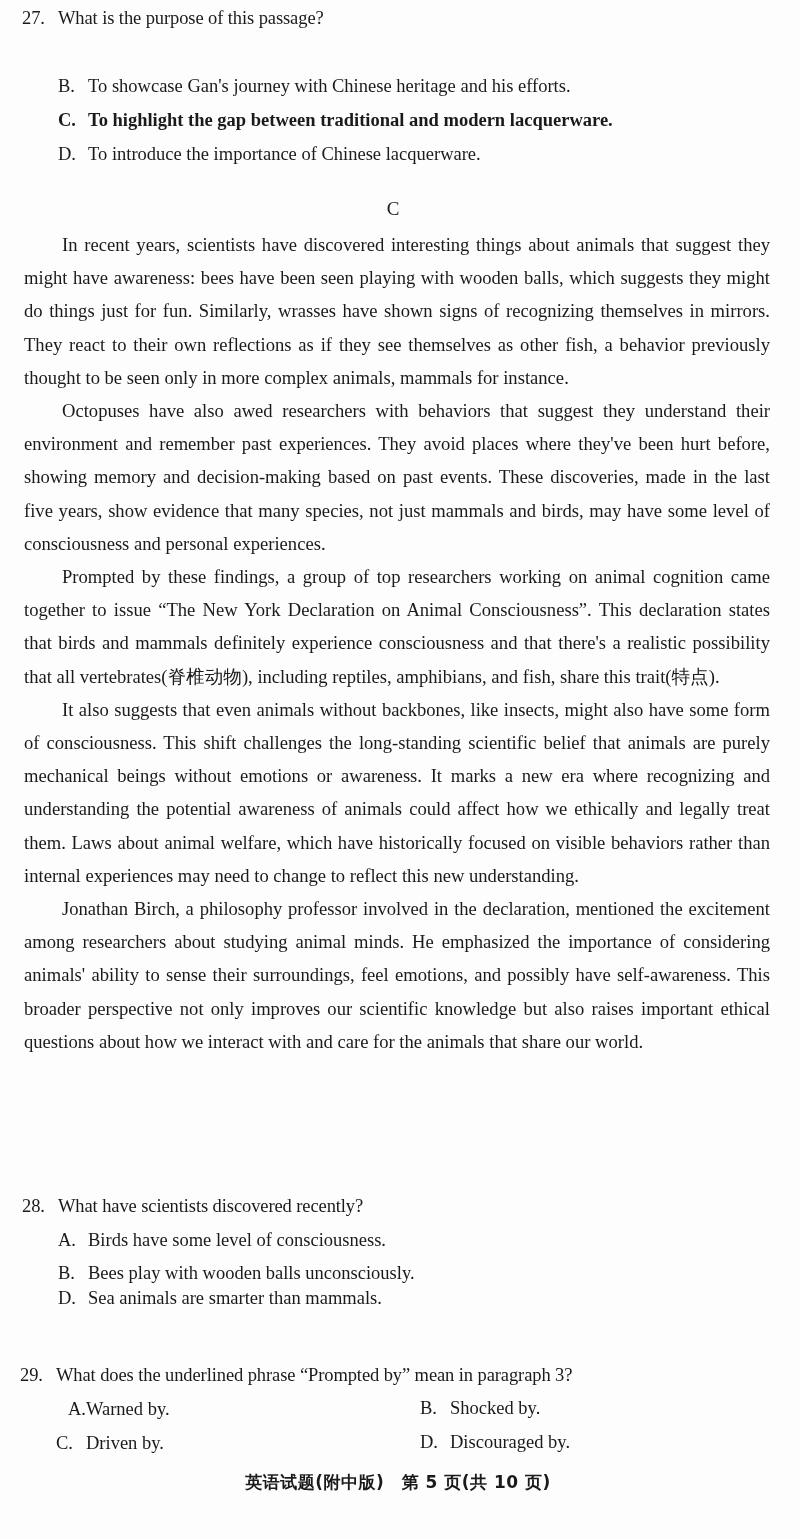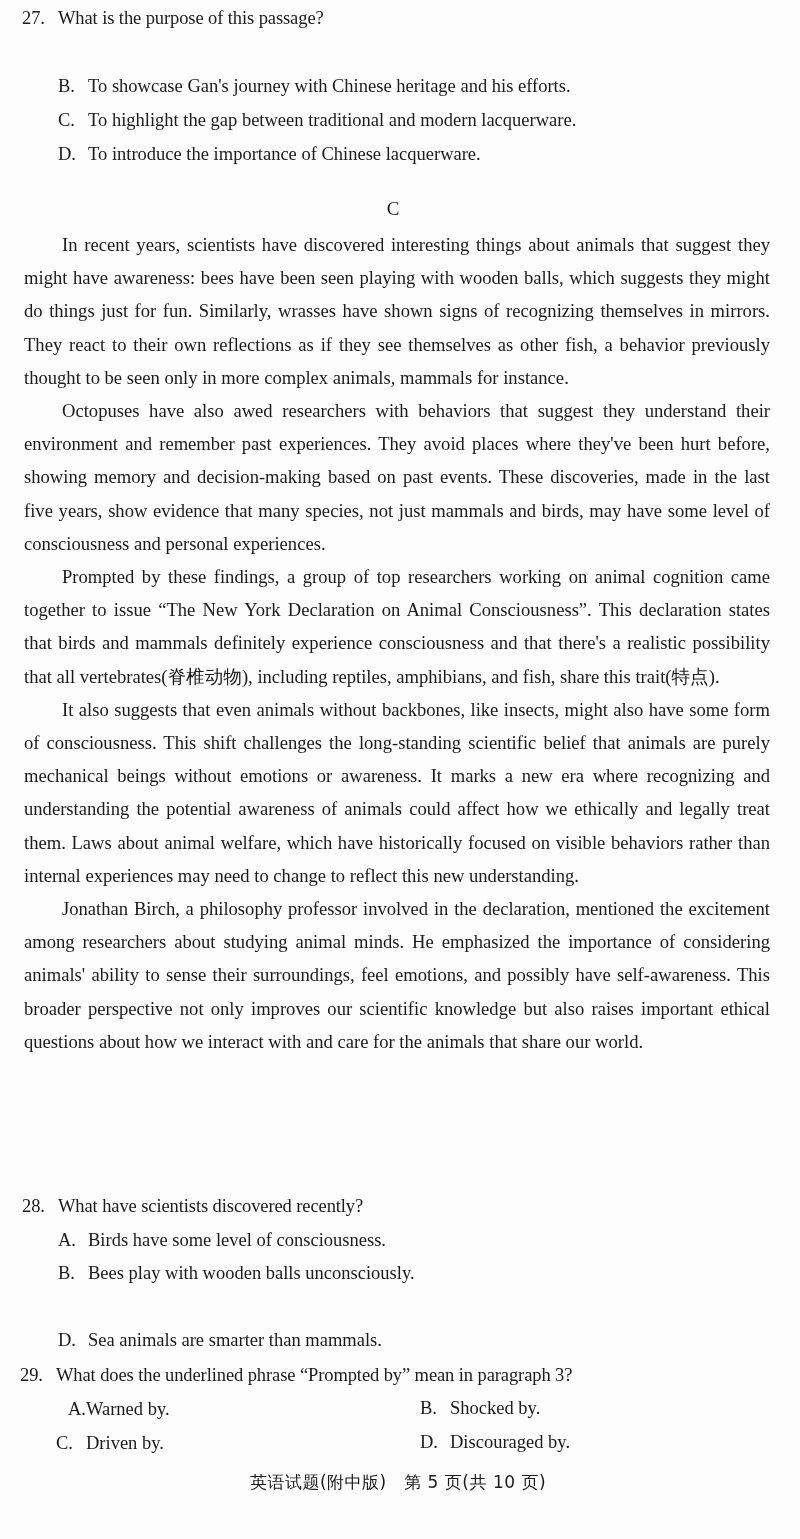--- a/index.html
+++ b/index.html
@@ -33,34 +33,35 @@
     font-size: 18.6px; line-height: 33.2px;
     text-align: justify;
   }
   .passage p { margin: 0; text-indent: 38px; }
   .passage p + p { margin-top: 0; }
   .footer {
     position: absolute; left: 0; width: 796px; text-align: center;
     top: 1470px; font-size: 17px; line-height: 24px;
     font-family: "DejaVu Sans", "Liberation Sans", sans-serif;
     letter-spacing: 0.5px;
+    font-weight: bold;
   }
 </style>
 </head>
 <body>
 
 <div class="page">
 
   <div class="q-stem" style="top:6px;">
     <span class="num">27.</span><span>What is the purpose of this passage?</span>
   </div>
   <div class="opt" style="top:74px;">
     <span class="letter">B.</span><span>To showcase Gan's journey with Chinese heritage and his efforts.</span>
   </div>
-  <div class="opt" style="top:108px;">
+  <div class="opt" style="top:108px;font-weight:bold;">
     <span class="letter">C.</span><span>To highlight the gap between traditional and modern lacquerware.</span>
   </div>
   <div class="opt" style="top:142px;">
     <span class="letter">D.</span><span>To introduce the importance of Chinese lacquerware.</span>
   </div>
 
   <div class="section-letter">C</div>
 
   <div class="passage">
     <p>In recent years, scientists have discovered interesting things about animals that suggest they might have awareness: bees have been seen playing with wooden balls, which suggests they might do things just for fun. Similarly, wrasses have shown signs of recognizing themselves in mirrors. They react to their own reflections as if they see themselves as other fish, a behavior previously thought to be seen only in more complex animals, mammals for instance.</p>
@@ -72,21 +73,21 @@
 
   <div class="q-stem" style="top:1194px;">
     <span class="num">28.</span><span>What have scientists discovered recently?</span>
   </div>
   <div class="opt" style="top:1228px;">
     <span class="letter">A.</span><span>Birds have some level of consciousness.</span>
   </div>
   <div class="opt" style="top:1261px;">
     <span class="letter">B.</span><span>Bees play with wooden balls unconsciously.</span>
   </div>
-  <div class="opt" style="top:1328px;">
+  <div class="opt" style="top:1286px;">
     <span class="letter">D.</span><span>Sea animals are smarter than mammals.</span>
   </div>
 
   <div class="q-stem" style="top:1363px; left:20px;">
     <span class="num">29.</span><span>What does the underlined phrase “Prompted by” mean in paragraph 3?</span>
   </div>
   <div class="opt" style="top:1397px; left:56px;text-align:right;">
     <span class="letter">A.</span><span>Warned by.</span>
   </div>
   <div class="opt col2" style="top:1396px;">

